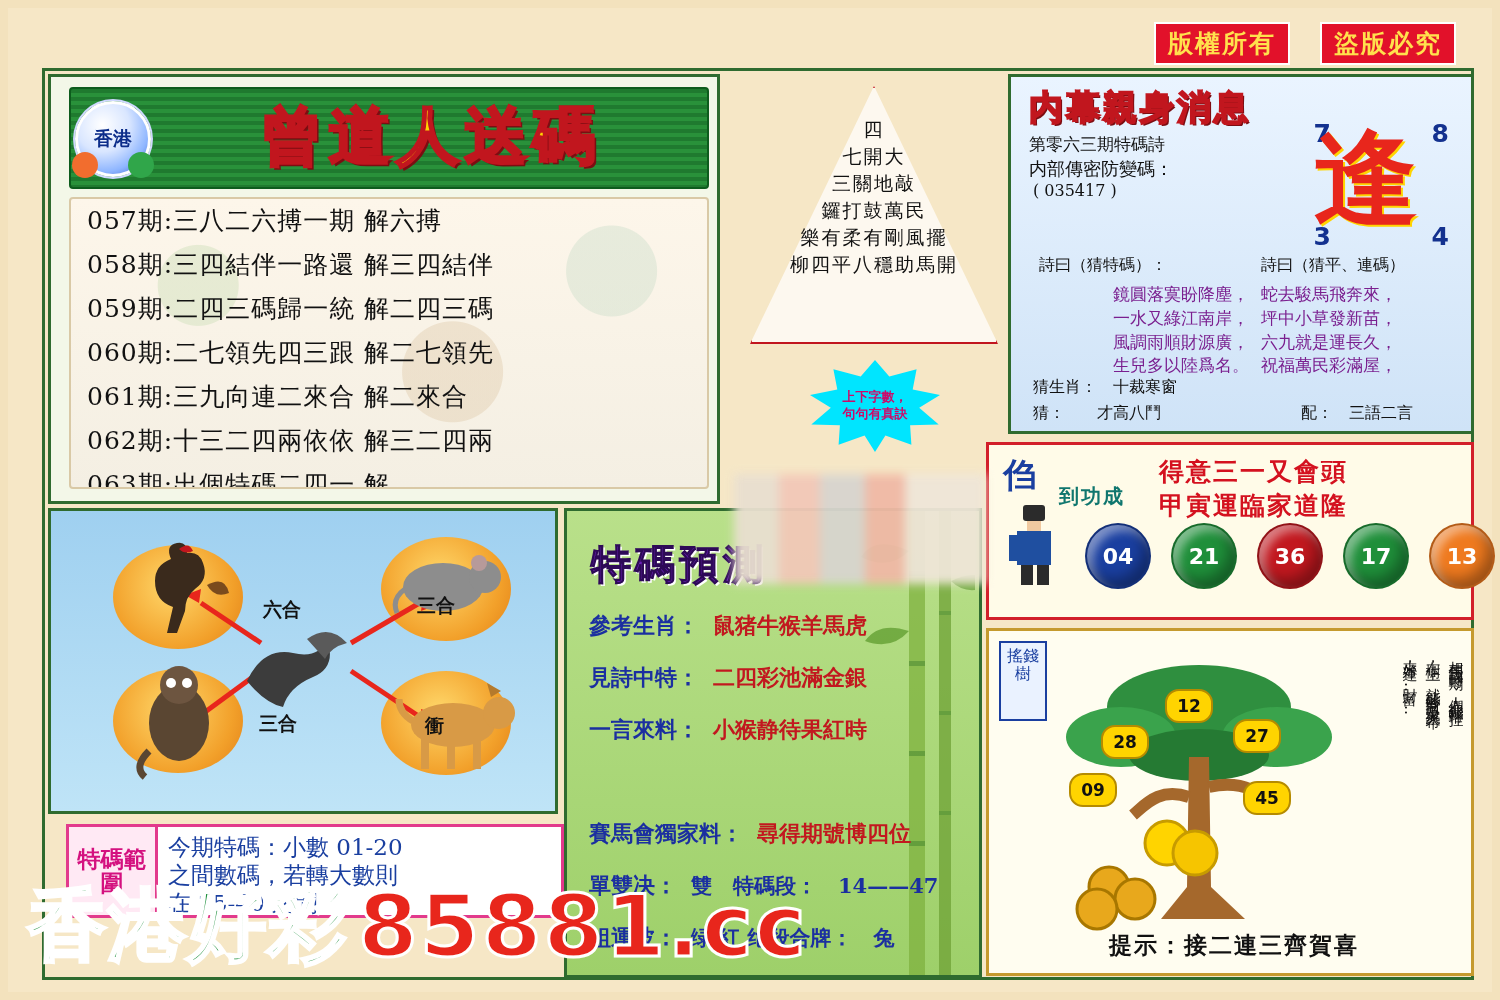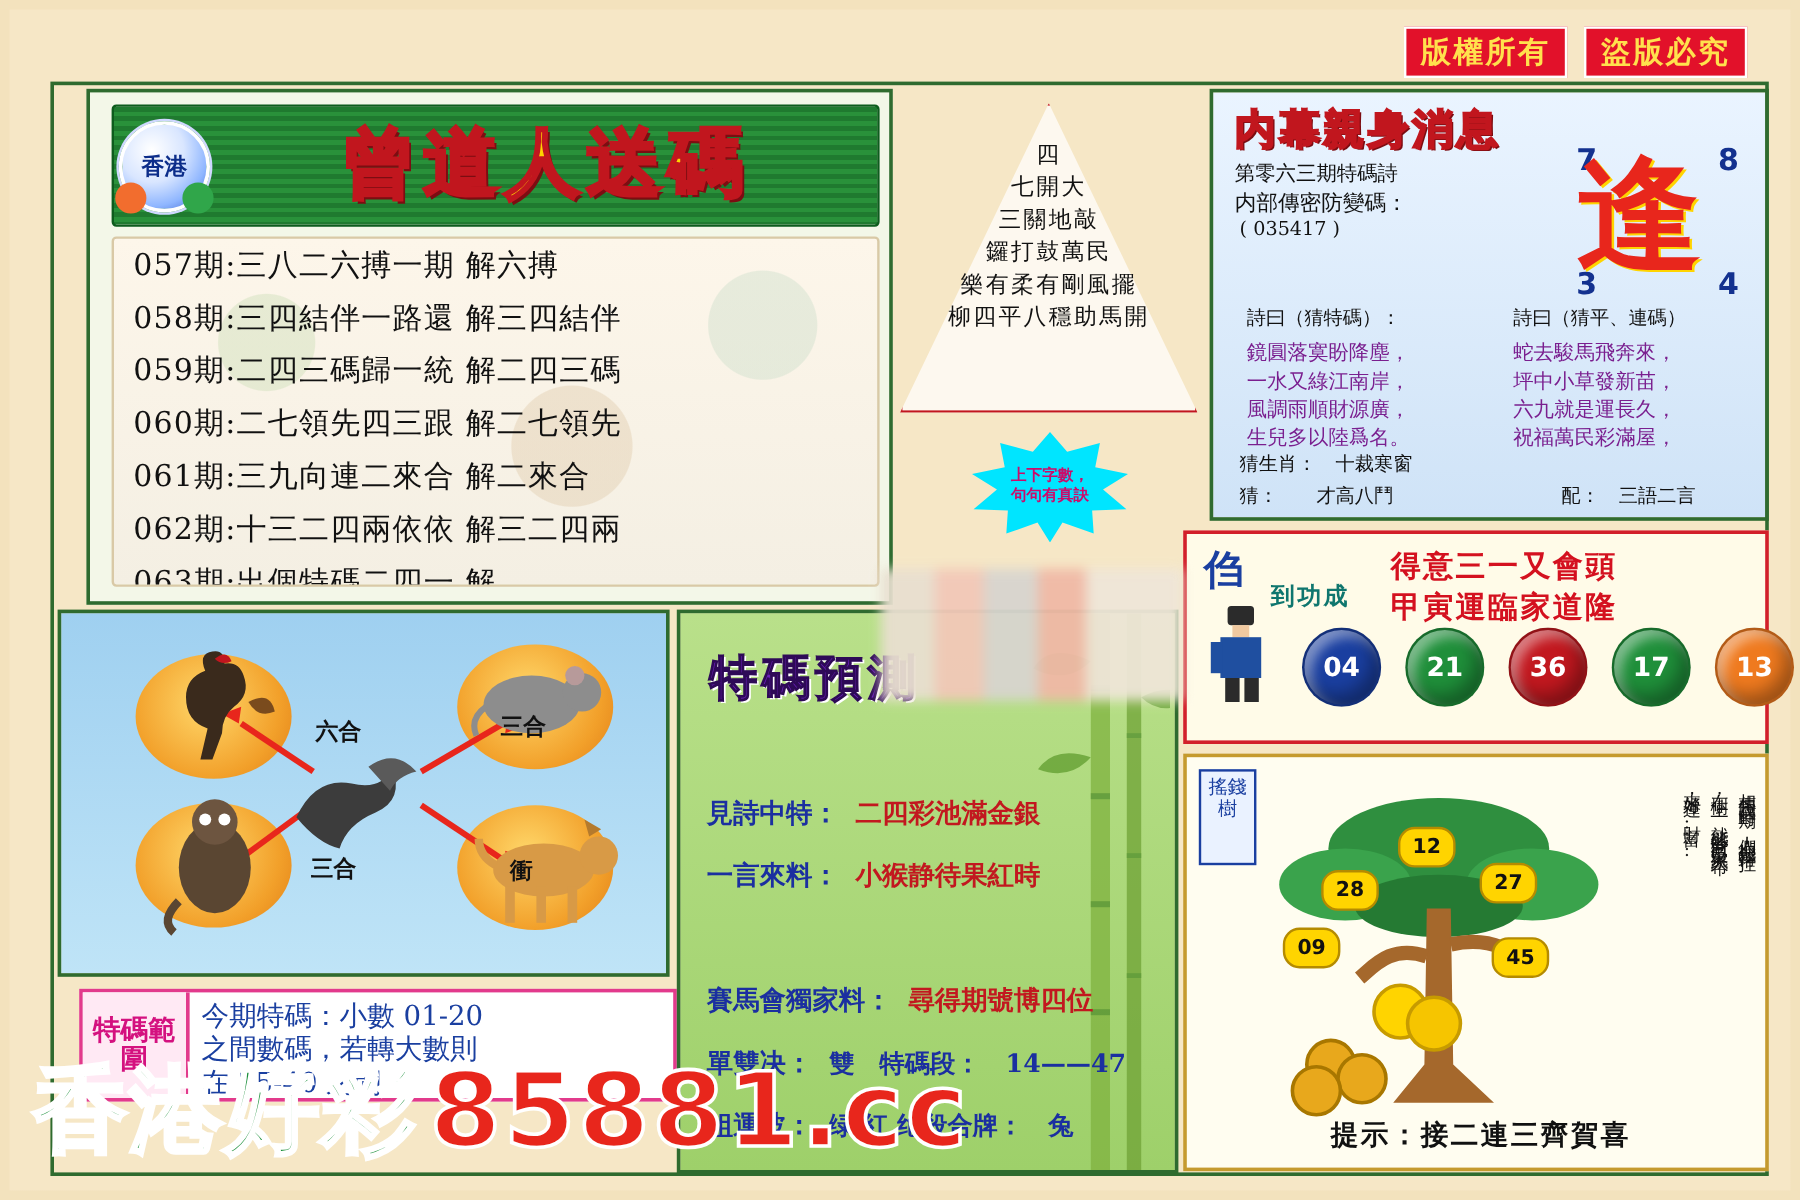--- a/index.html
+++ b/index.html
@@ -18,38 +18,37 @@
   }
   .frame{
     position:absolute;left:34px;top:60px;width:1432px;height:912px;
     border:3px solid #2f6b2f;
     box-sizing:border-box;
     background:transparent;
   }
   
   .copyright{
     position:absolute;top:14px;right:36px;
-    display:flex;gap:0px;
+    display:flex;gap:16px;
   }
   .cbox{
     background:#e2112a;color:#ffe14d;
     font-weight:bold;font-size:25px;
     padding:3px 12px;letter-spacing:2px;
     border:2px solid #ffffff;
     font-family:"DejaVu Sans",sans-serif;
   }
   .cbox.second{margin-left:14px;}
 
   
   .panel-topleft{
     position:absolute;left:40px;top:66px;width:672px;height:430px;
     background:#f3f7e8;
     border:3px solid #2f6b2f;
     box-sizing:border-box;
-    margin-left:24px;
   }
   .title-strip{
     position:absolute;left:18px;top:10px;width:636px;height:98px;
     background:repeating-linear-gradient(180deg,#1f7a2f 0 4px,#29913a 4px 8px);
     border:2px solid #0d5c1d;
     border-radius:4px;
   }
   .hk-badge{
     position:absolute;left:24px;top:24px;width:70px;height:70px;border-radius:50%;
     background:radial-gradient(circle at 35% 30%,#ffffff,#d9e6ff 40%,#8fb6ff 70%,#2f57c8);
@@ -138,21 +137,21 @@
     font-size:104px;font-weight:bold;color:#e8261c;
     display:flex;align-items:center;justify-content:center;
     text-shadow:2px 2px 0 #ffd400;font-family:"DejaVu Serif",serif;
   }
   .num-tl{position:absolute;right:140px;top:42px;font-size:25px;color:#13318f;font-weight:bold;}
   .num-tr{position:absolute;right:22px;top:42px;font-size:25px;color:#13318f;font-weight:bold;}
   .num-bl{position:absolute;right:140px;top:145px;font-size:25px;color:#13318f;font-weight:bold;}
   .num-br{position:absolute;right:22px;top:145px;font-size:25px;color:#13318f;font-weight:bold;}
   .xj-colhead-l{position:absolute;left:28px;top:178px;font-size:16px;color:#111;font-family:"DejaVu Serif",serif;}
   .xj-colhead-r{position:absolute;left:250px;top:178px;font-size:16px;color:#111;font-family:"DejaVu Serif",serif;}
-  .poem-l{position:absolute;left:28px;top:206px;width:210px;}
+  .poem-l{position:absolute;left:28px;top:206px;width:210px;text-align:right;}
   .poem-r{position:absolute;left:250px;top:206px;width:210px;}
   .poem-l div,.poem-r div{font-size:17px;color:#7a1f8f;line-height:1.4;font-family:"DejaVu Serif",serif;white-space:nowrap;}
   .xj-zodiac{position:absolute;left:22px;top:300px;font-size:16px;color:#111;font-family:"DejaVu Serif",serif;}
   .xj-guess{position:absolute;left:22px;top:326px;font-size:16px;color:#111;font-family:"DejaVu Serif",serif;}
   .xj-pei{position:absolute;left:290px;top:326px;font-size:16px;color:#111;font-family:"DejaVu Serif",serif;}
 
   
   .panel-balls{
     position:absolute;left:978px;top:434px;width:488px;height:178px;
     background:#fffbe8;border:3px solid #d21f2a;box-sizing:border-box;
@@ -514,20 +513,24 @@
           <rect x="84" y="200" width="12" height="4"></rect>
         <rect x="84" y="300" width="12" height="4"></rect>
       </g>
       <path d="M54 40 q-34 -16 -48 6 q28 14 48 -6Z" fill="#5f9c2e"></path>
       <path d="M54 120 q-30 -10 -44 10 q26 10 44 -10Z" fill="#5f9c2e"></path>
       <path d="M96 70 q28 -14 40 4 q-24 12 -40 -4Z" fill="#5f9c2e"></path>
     </svg>
 
     <div class="fc-title">特碼預測</div>
 
+    <div class="fc-row" style="top:100px;">
+      <span class="fc-k">參考生肖：</span>
+      <span class="fc-v">鼠猪牛猴羊馬虎</span>
+    </div>
     <div class="fc-row" style="top:152px;">
       <span class="fc-k">見詩中特：</span>
       <span class="fc-v">二四彩池滿金銀</span>
     </div>
     <div class="fc-row" style="top:204px;">
       <span class="fc-k">一言來料：</span>
       <span class="fc-v">小猴静待果紅時</span>
     </div>
     <div class="fc-row" style="top:308px;">
       <span class="fc-k">賽馬會獨家料：</span>

